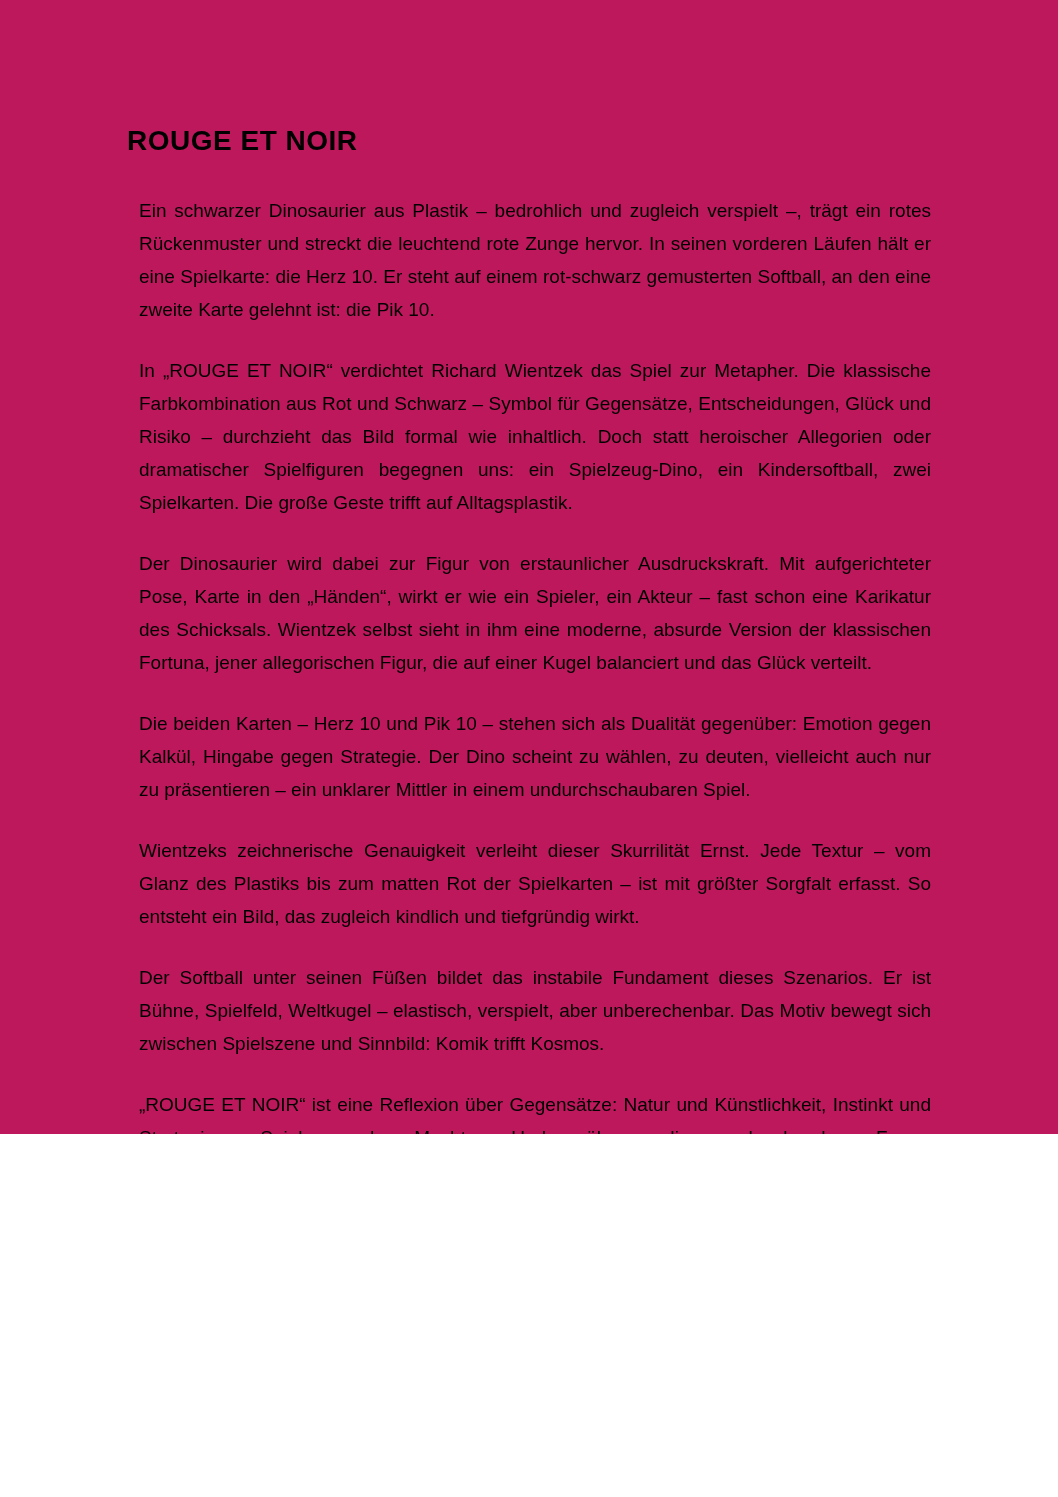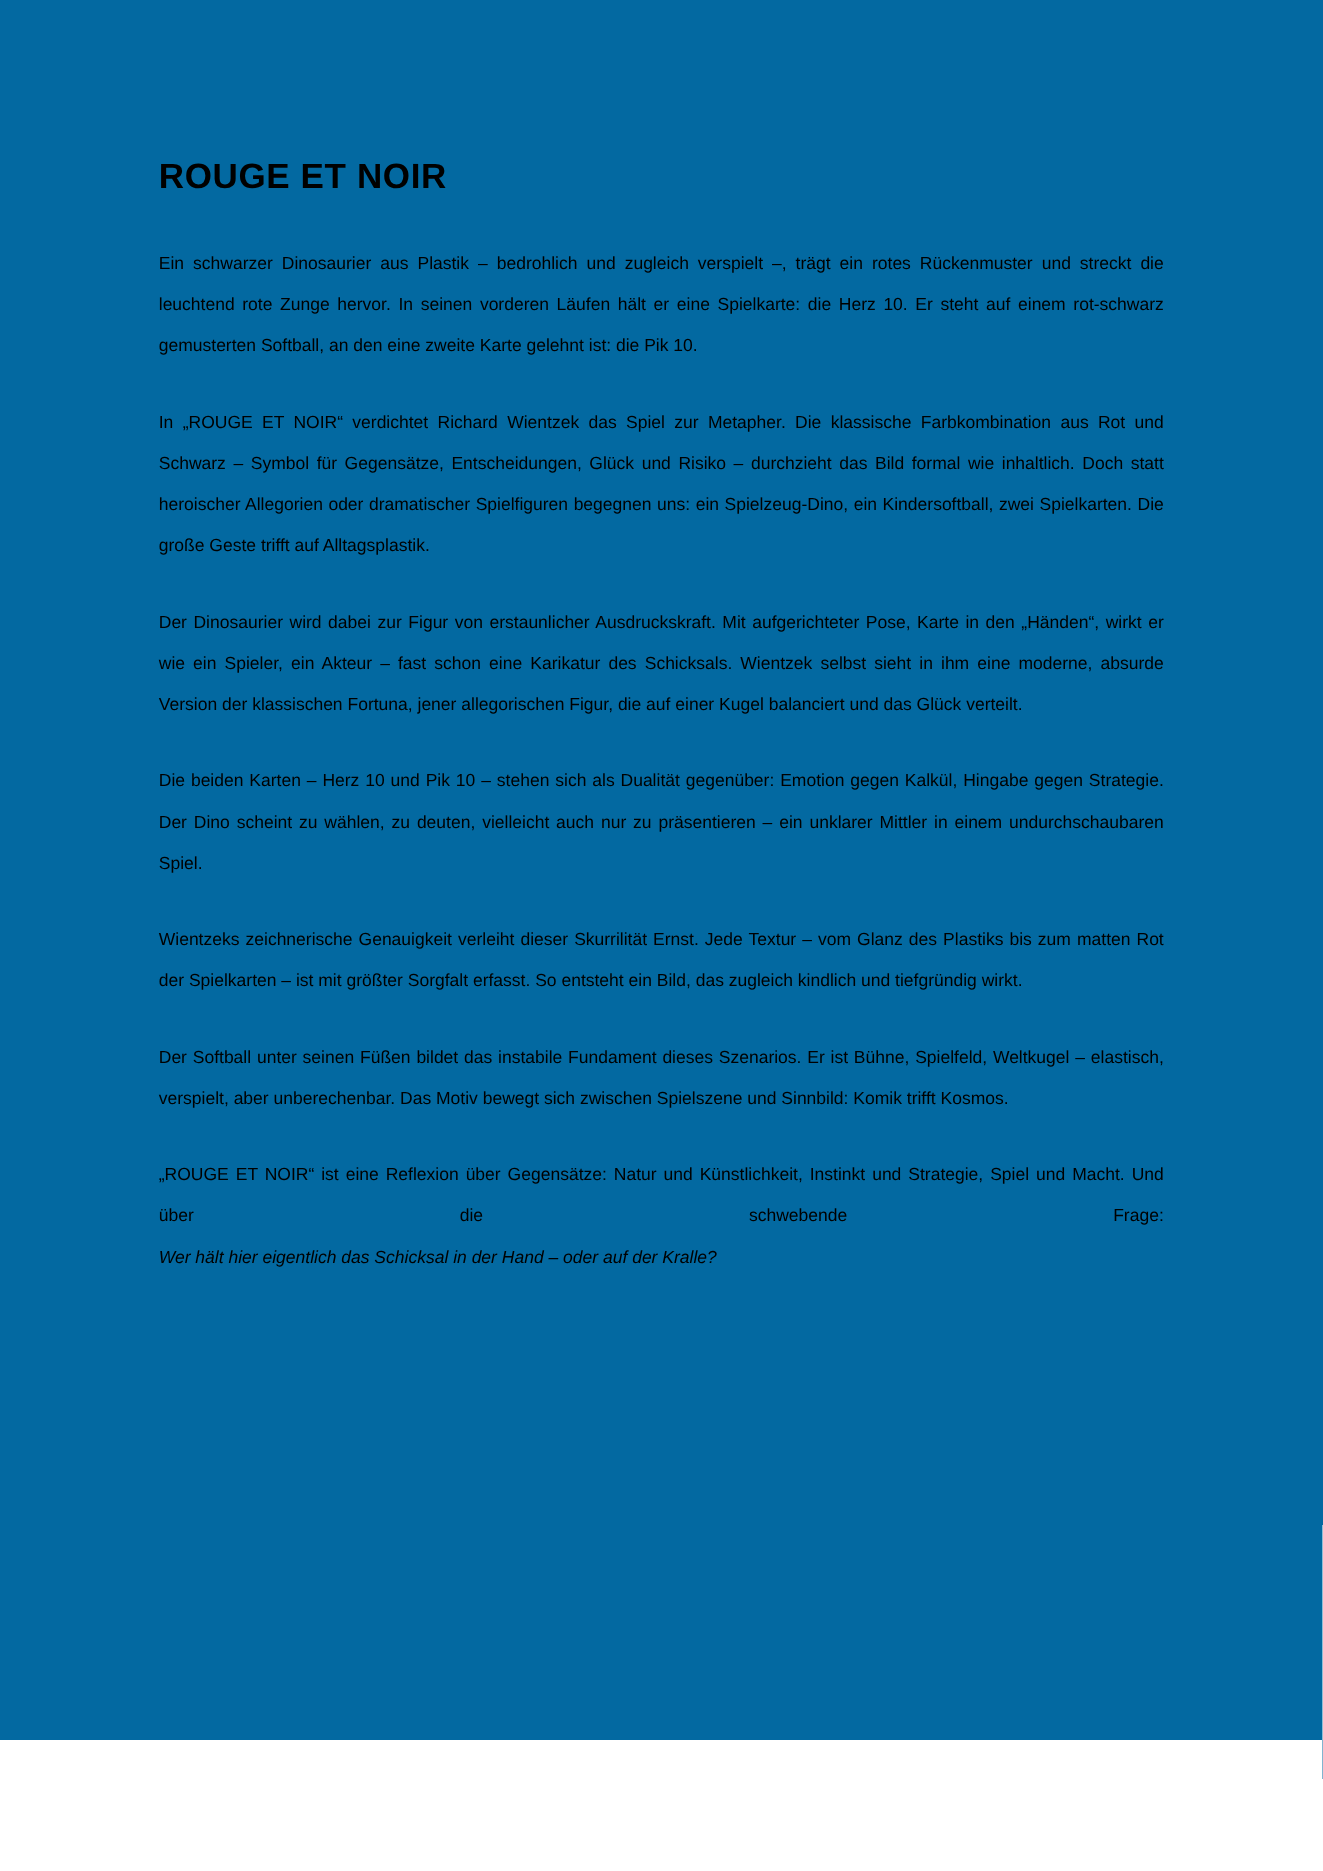--- a/index.html
+++ b/index.html
@@ -4,42 +4,42 @@
 <title>ROUGE ET NOIR</title>
 <style>
   html, body {
     margin: 0;
     padding: 0;
     background: #ffffff;
   }
   .page {
     position: relative;
     width: 1058px;
-    height: 1392px;
+    height: 1134px;
     margin: 0 auto;
-    background: #0369a1;
+    background: #be185d;
     color: #000000;
     font-family: "Liberation Sans", "DejaVu Sans", sans-serif;
     box-sizing: border-box;
     padding: 124px 127px 0 127px;
     overflow: hidden;
   }
   .doc-title {
     font-size: 28px;
     line-height: 34px;
     font-weight: bold;
     letter-spacing: 0.5px;
     margin: 0 0 36px 0;
     color: #000000;
   }
   .para {
-    font-size: 14px;
+    font-size: 19px;
     line-height: 33px;
     text-align: justify;
-    margin: 0 0 28px 0;
+    margin: 0 0 28px 12px;
     color: #000000;
   }
   .para.final {
     margin-bottom: 0;
   }
   .seg-justify-all {
     display: block;
     text-align: justify;
     text-align-last: justify;
   }

